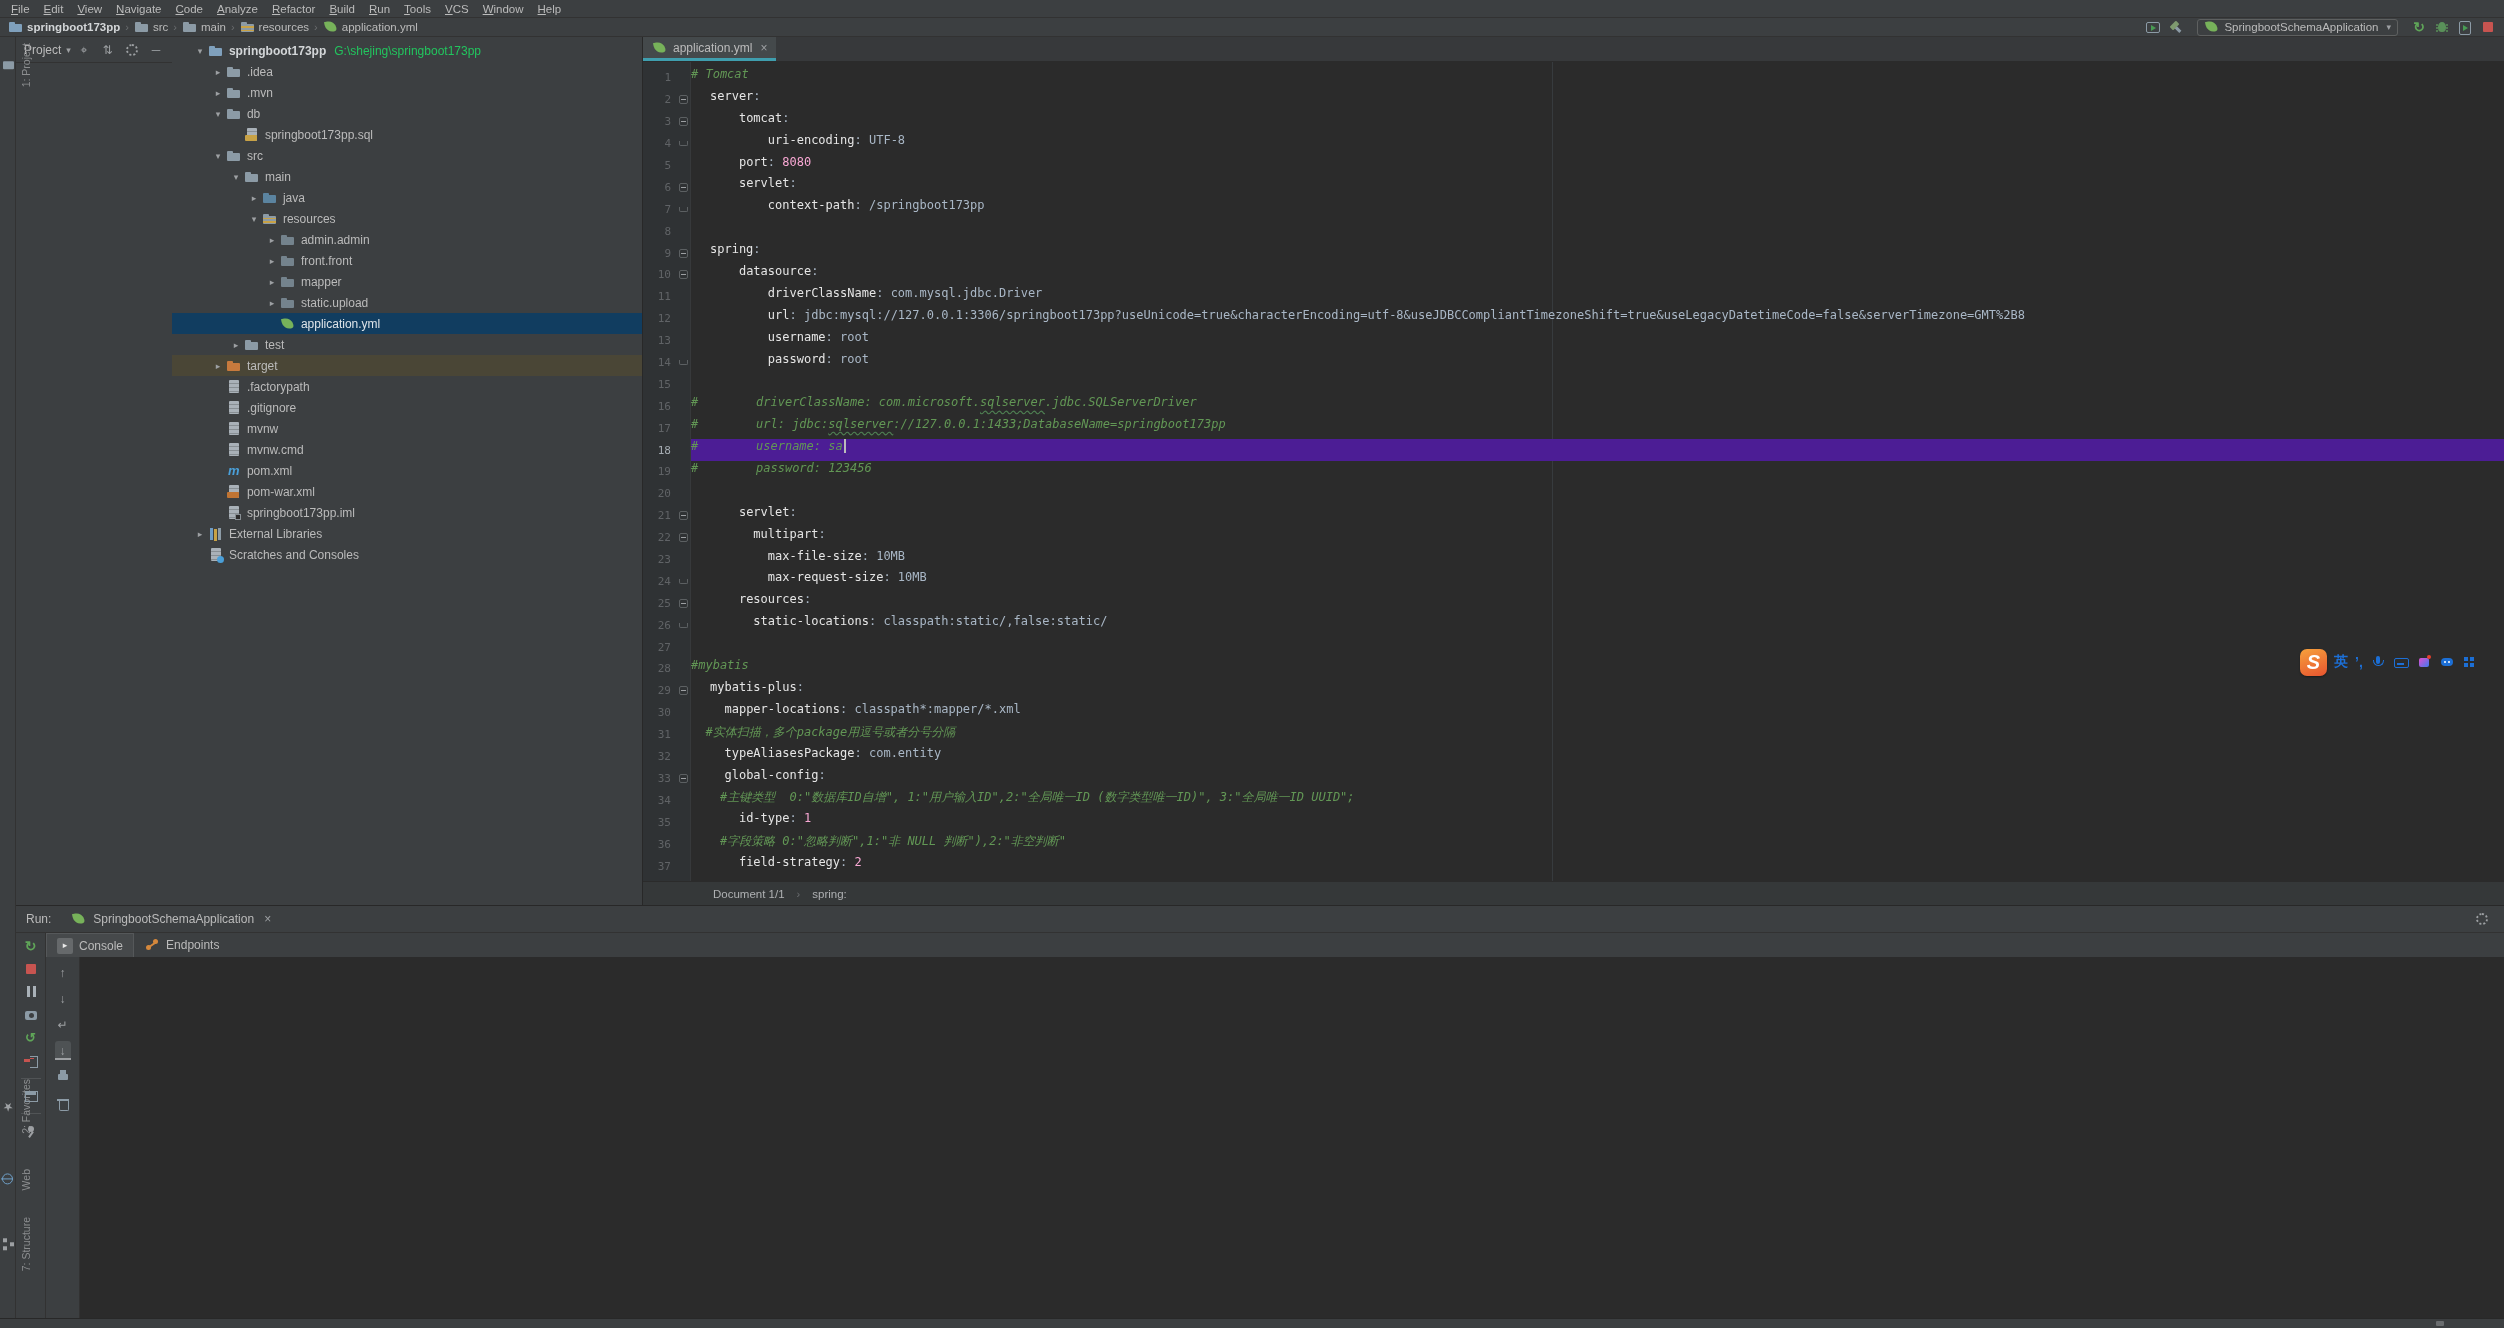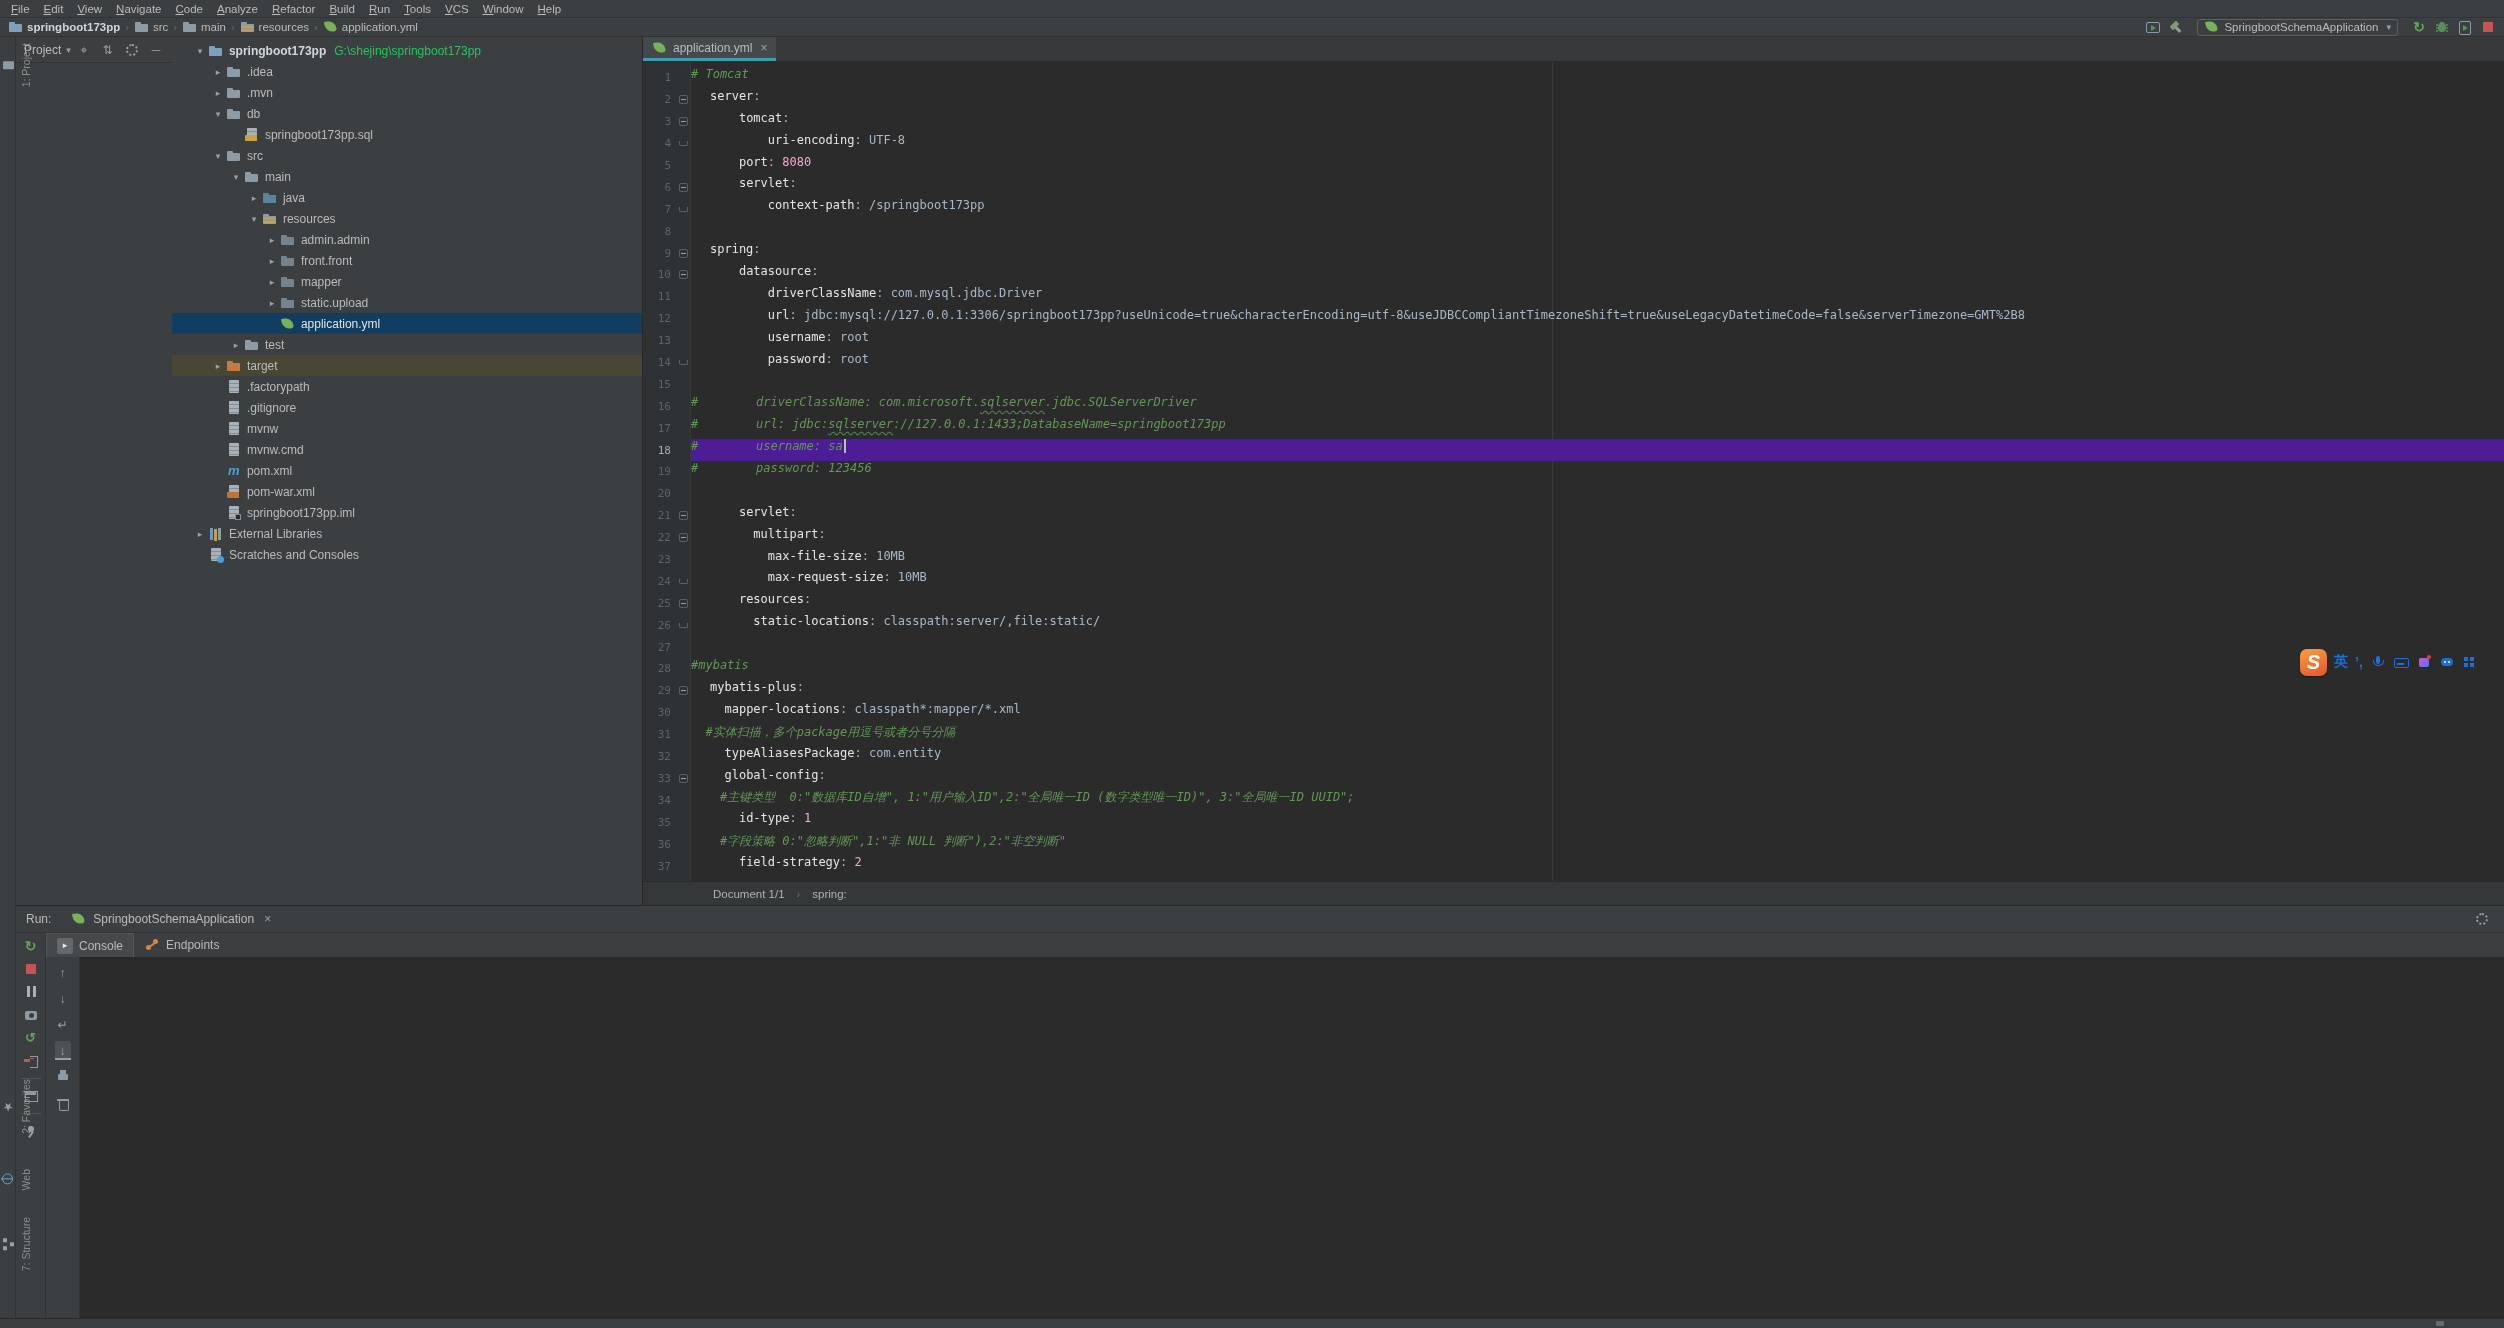--- a/index.html
+++ b/index.html
@@ -539,21 +539,21 @@
                 <span class="fold">
                   <span class="fs"></span>
                 </span>
                 <span class="ct"><span class="c-val">    </span><span class="c-key">resources</span><span class="c-pun">:</span></span>
               </div>
               <div class="cl">
                 <span class="ln">26</span>
                 <span class="fold">
                   <span class="fe"></span>
                 </span>
-                <span class="ct"><span class="c-val">      </span><span class="c-key">static-locations</span><span class="c-pun">: </span><span class="c-val">classpath:server/,file:static/</span></span>
+                <span class="ct"><span class="c-val">      </span><span class="c-key">static-locations</span><span class="c-pun">: </span><span class="c-val">classpath:static/,false:static/</span></span>
               </div>
               <div class="cl">
                 <span class="ln">27</span>
                 <span class="fold"></span>
                 <span class="ct"></span>
               </div>
               <div class="cl">
                 <span class="ln">28</span>
                 <span class="fold"></span>
                 <span class="ct"><span class="c-com">#mybatis</span></span>

